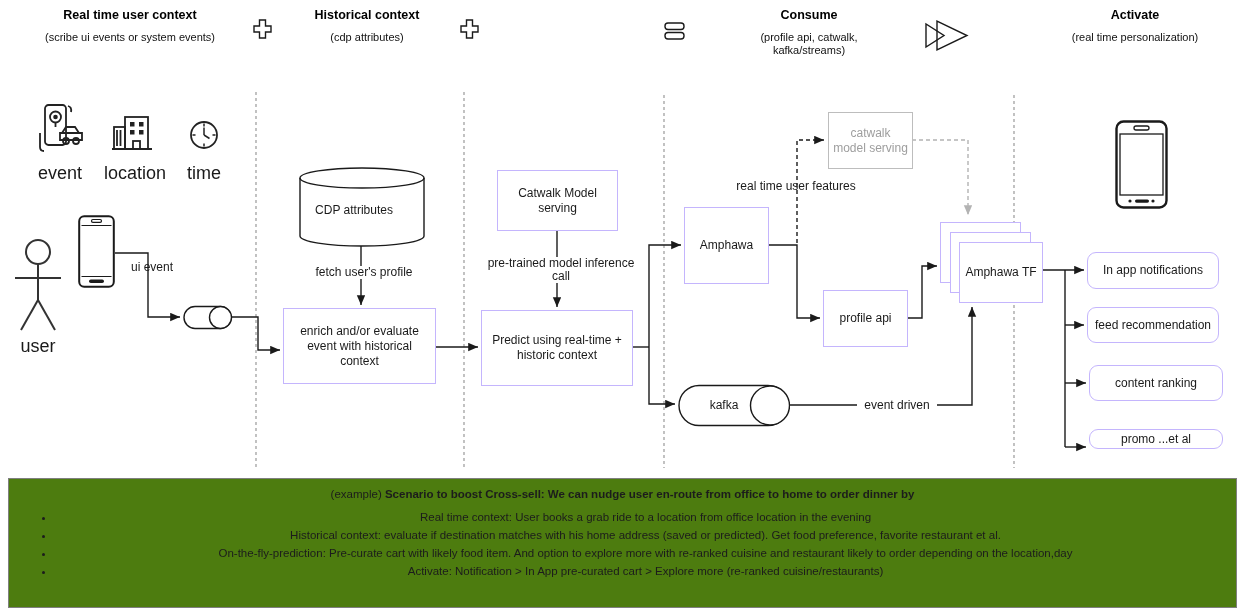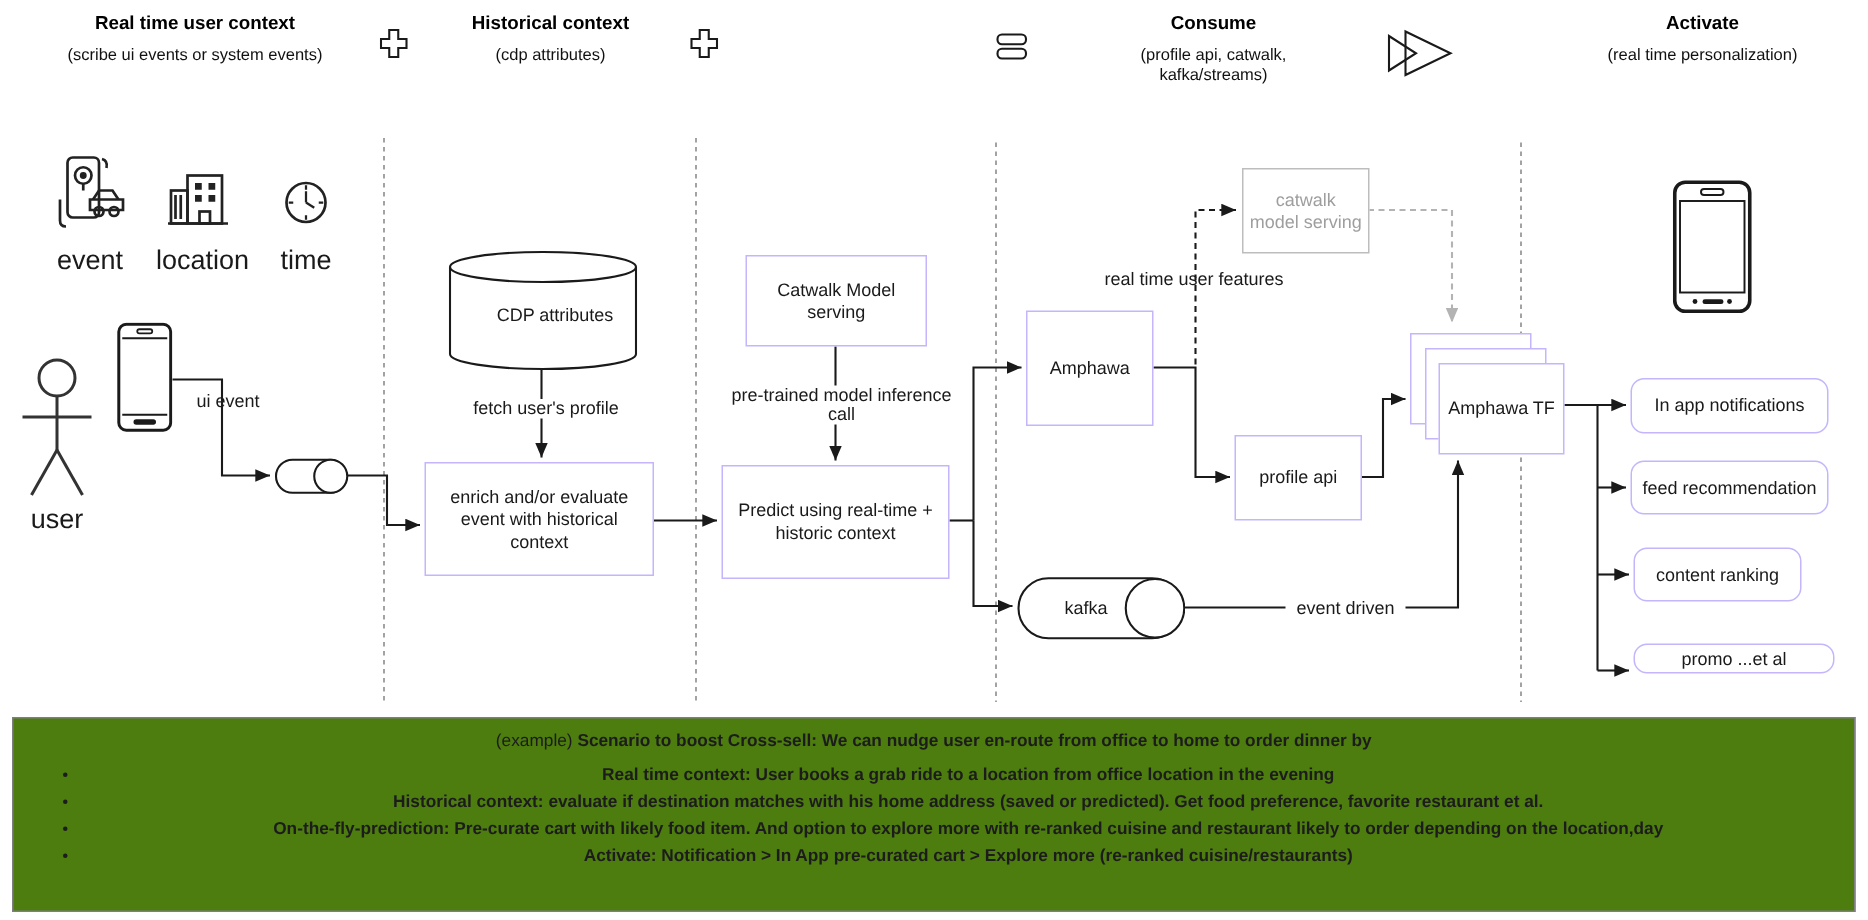--- a/index.html
+++ b/index.html
@@ -15,21 +15,21 @@
   .cyl-label{display:flex;align-items:center;justify-content:center;text-align:center;font-size:12px;z-index:3;}
   .edge-label{font-size:12px;z-index:4;line-height:13px;}
   .edge-label.bg{background:#fff;padding:0 2px;}
   .icon-label{font-size:18px;text-align:center;z-index:3;}
   svg{display:block;}
   #wires{position:absolute;left:0;top:0;z-index:1;}
   .iconsvg{z-index:3;}
   #example-panel{box-sizing:border-box;background:#4d7c0f;border:1px solid #7f7f7f;z-index:2;font-size:11.5px;color:#1c1c1c;text-align:center;}
   #example-title{padding:8px 6px 0 6px;line-height:14px;}
   #example-title b{font-weight:bold;}
-  #example-panel ul{margin:10px 0 0 0;padding-left:46px;font-weight:bold;}
+  #example-panel ul{margin:10px 0 0 0;padding-left:46px;}
   #example-panel li{margin-bottom:5px;line-height:13px;}
 </style>
 </head>
 <body>
 
 <div id="canvas">
 
   <svg id="wires" width="1245" height="613">
     <defs>
       <marker id="arr" markerWidth="9" markerHeight="8" refX="7" refY="3" orient="auto">
@@ -174,21 +174,21 @@
 
   <svg class="abs iconsvg" style="left:183px;top:305px;" width="50" height="25" viewBox="0 0 50 25">
     <rect x="1" y="1.5" width="47" height="22" rx="11" fill="#fff" stroke="#1a1a1a" stroke-width="1.4"></rect>
     <circle cx="37.5" cy="12.5" r="11" fill="#fff" stroke="#1a1a1a" stroke-width="1.4"></circle>
   </svg>
 
   <svg class="abs iconsvg" style="left:299px;top:167px;" width="126" height="80" viewBox="0 0 126 80">
     <path d="M1,11 A62,10 0 0 1 125,11 V69 A62,10 0 0 1 1,69 Z" fill="#fff" stroke="#1a1a1a" stroke-width="1.4"></path>
     <path d="M1,11 A62,10 0 0 0 125,11" fill="none" stroke="#1a1a1a" stroke-width="1.4"></path>
   </svg>
-  <div class="abs cyl-label" style="left:299px;top:180px;width:142px;height:60px;">CDP attributes</div>
+  <div class="abs cyl-label" style="left:283px;top:180px;width:142px;height:60px;">CDP attributes</div>
   <div class="abs edge-label bg" style="left:302px;top:266px;width:120px;text-align:center;">fetch user's profile</div>
 
   <div class="abs node" style="left:497px;top:170px;width:121px;height:61px;">Catwalk Model serving</div>
   <div class="abs edge-label bg" style="left:478px;top:257px;width:162px;text-align:center;">pre-trained model inference call</div>
 
   <div class="abs node" style="left:283px;top:308px;width:153px;height:76px;">enrich and/or evaluate event with historical context</div>
   <div class="abs node" style="left:481px;top:310px;width:152px;height:76px;">Predict using real-time + historic context</div>
   <div class="abs node" style="left:684px;top:207px;width:85px;height:77px;">Amphawa</div>
   <div class="abs node" style="left:823px;top:290px;width:85px;height:57px;">profile api</div>
 
@@ -201,21 +201,21 @@
 
   <svg class="abs iconsvg" style="left:678px;top:384px;" width="112" height="43" viewBox="0 0 112 43">
     <rect x="1" y="1.5" width="109" height="40" rx="20" fill="#fff" stroke="#1a1a1a" stroke-width="1.4"></rect>
     <circle cx="92" cy="21.5" r="19.5" fill="#fff" stroke="#1a1a1a" stroke-width="1.4"></circle>
   </svg>
   <div class="abs cyl-label" style="left:678px;top:384px;width:92px;height:42px;">kafka</div>
   <div class="abs edge-label bg" style="left:857px;top:399px;width:76px;text-align:center;">event driven</div>
 
   <div class="abs node rounded" style="left:1087px;top:252px;width:132px;height:37px;">In app notifications</div>
   <div class="abs node rounded" style="left:1087px;top:307px;width:132px;height:36px;">feed recommendation</div>
-  <div class="abs node rounded" style="left:1089px;top:365px;width:112px;height:36px;">content ranking</div>
+  <div class="abs node rounded" style="left:1089px;top:365px;width:134px;height:36px;">content ranking</div>
   <div class="abs node rounded" style="left:1089px;top:429px;width:134px;height:20px;">promo ...et al</div>
 
   <svg class="abs iconsvg" style="left:1115px;top:120px;" width="53" height="89" viewBox="0 0 53 89">
     <rect x="1.5" y="1.5" width="50" height="86" rx="7" fill="#fff" stroke="#1a1a1a" stroke-width="2.4"></rect>
     <rect x="19" y="6" width="15" height="4" rx="2" fill="none" stroke="#1a1a1a" stroke-width="1.3"></rect>
     <rect x="5" y="14" width="43" height="61" fill="none" stroke="#1a1a1a" stroke-width="1.3"></rect>
     <circle cx="15" cy="81" r="1.6" fill="#1a1a1a"></circle>
     <rect x="20" y="79.5" width="14" height="3.2" rx="1.6" fill="#1a1a1a"></rect>
     <circle cx="38" cy="81" r="1.6" fill="#1a1a1a"></circle>
   </svg>

